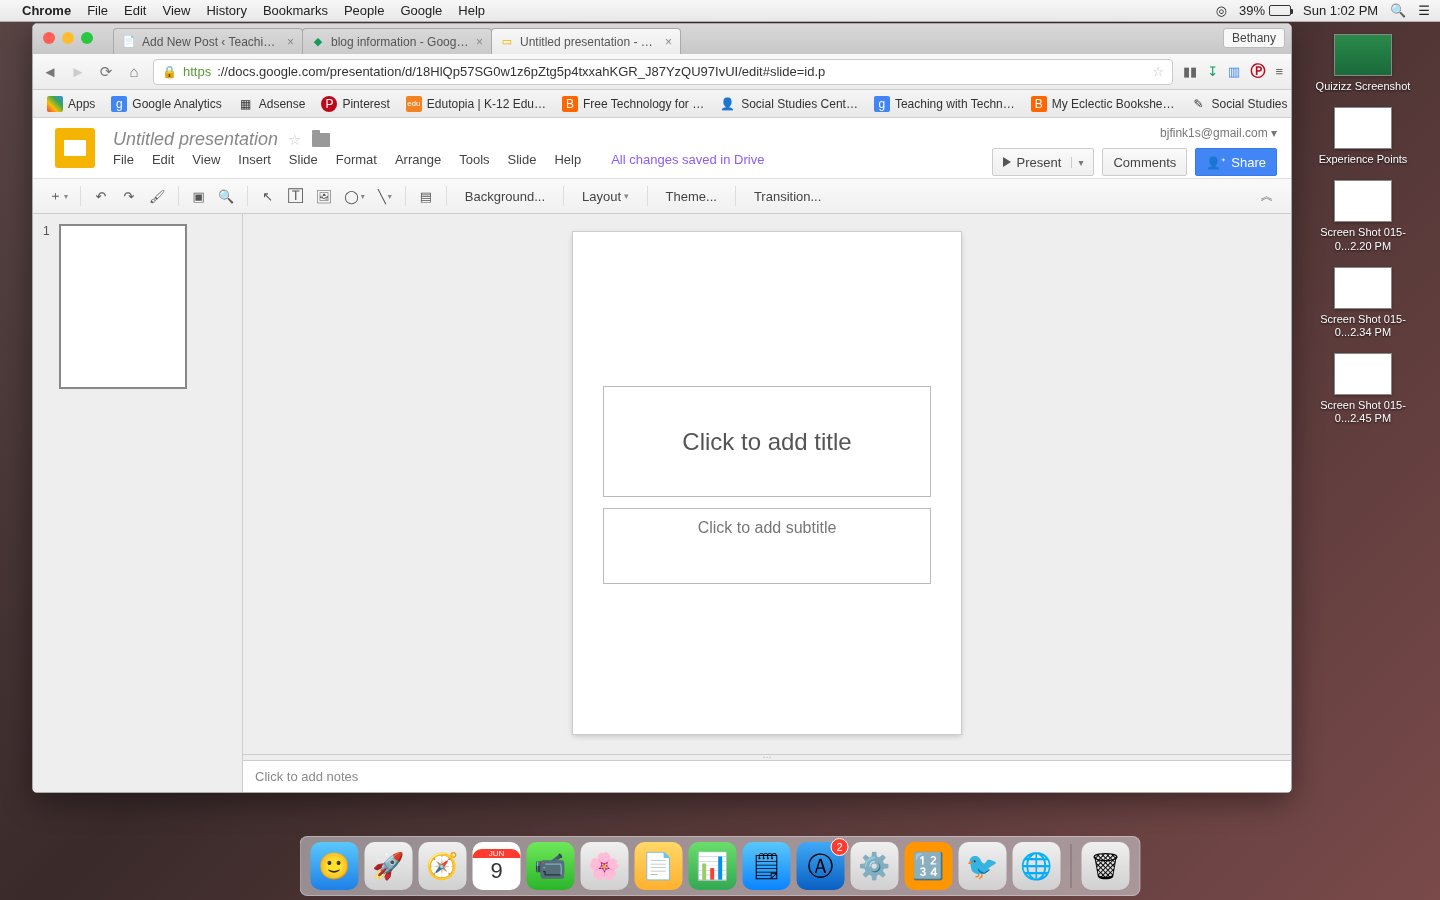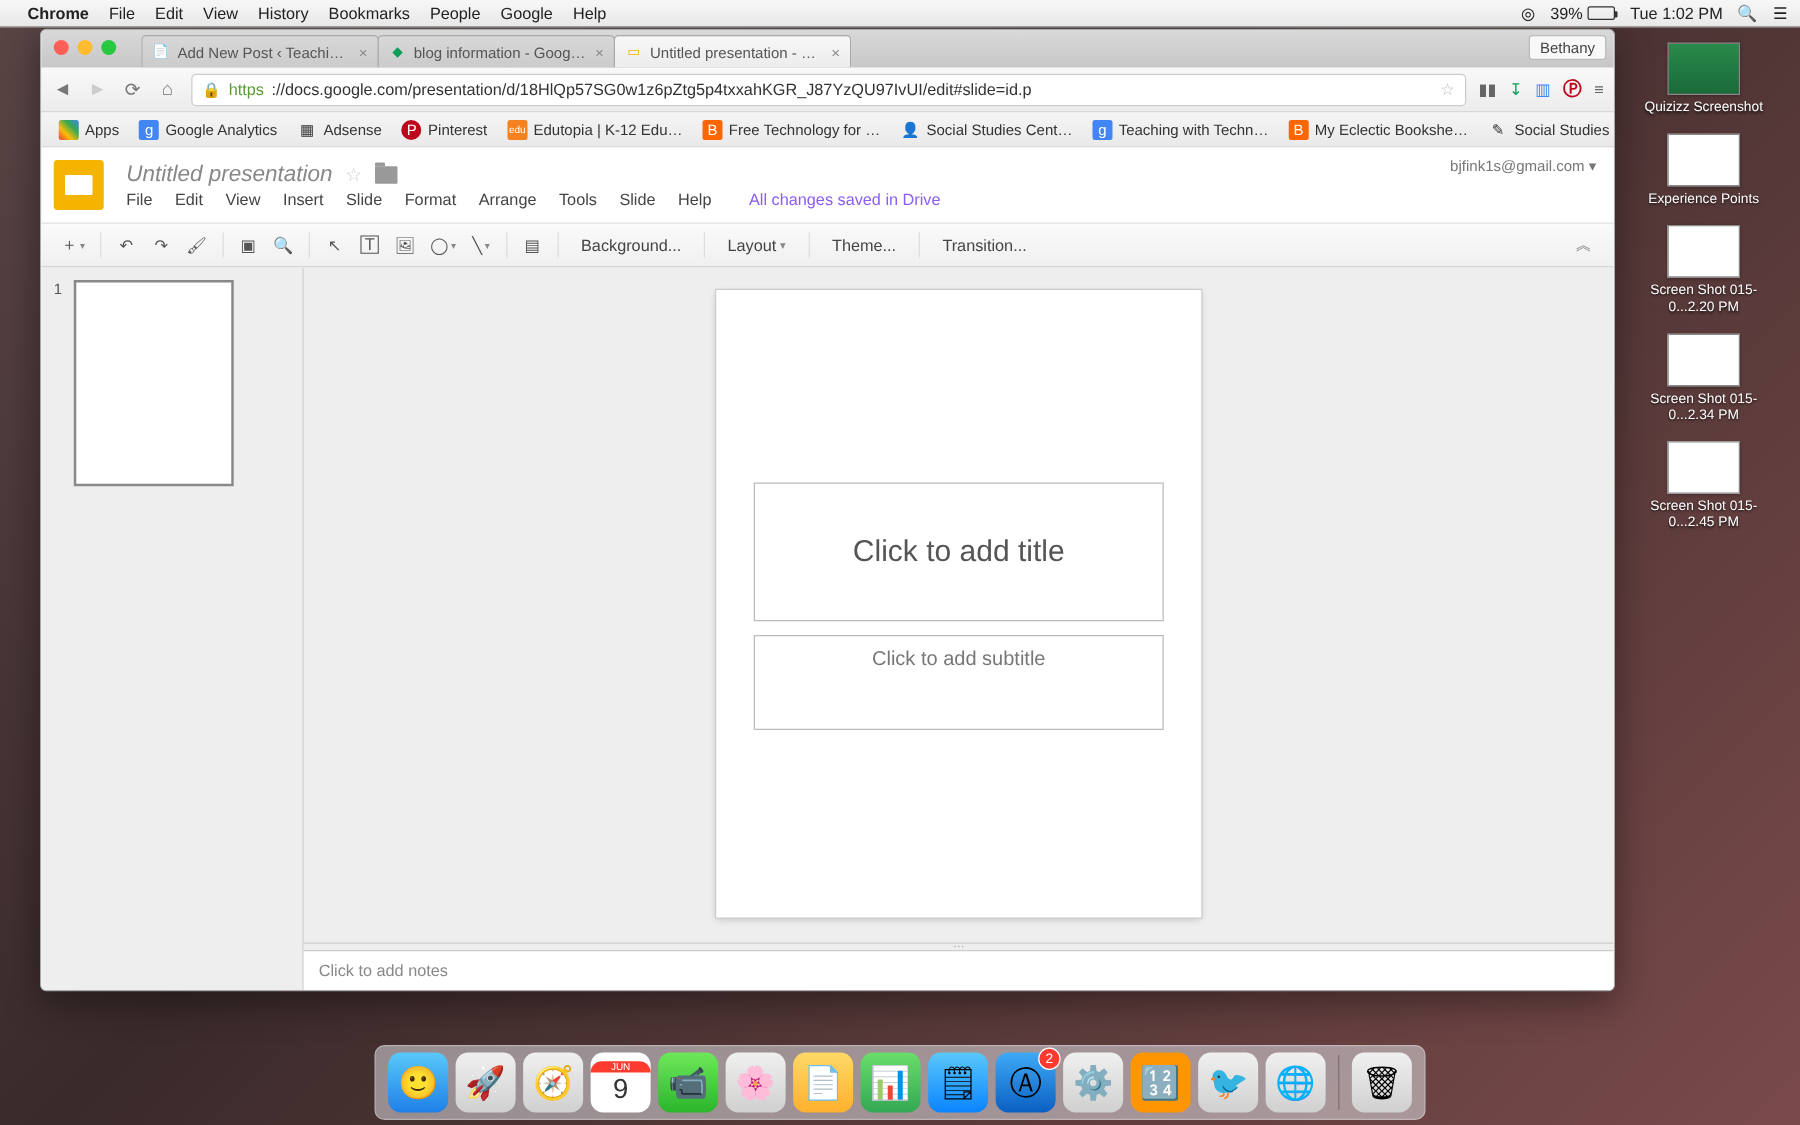--- a/index.html
+++ b/index.html
@@ -41,21 +41,21 @@
 .omnibox .star { margin-left: auto; color: #bbb; }
 .ext-icons { display: flex; gap: 10px; align-items: center; color: #666; }
 .ext-icons .pin { color: #bd081c; font-weight: bold; font-size:15px; }
 
 .bookmarkbar { height: 28px; background: linear-gradient(#f5f5f5,#e9e9e9); border-bottom: 1px solid #d0d0d0; display: flex; align-items: center; padding: 0 8px; gap: 4px; font-size: 12px; color: #333; overflow:hidden; }
 .bm { display: flex; align-items: center; gap: 5px; padding: 3px 6px; border-radius: 3px; white-space: nowrap; }
 .bm .bicon { width: 16px; height: 16px; display: flex; align-items: center; justify-content: center; font-size: 12px; border-radius:2px; }
 
 
 .slides-app { flex: 1; display: flex; flex-direction: column; background: #fff; }
-.doc-header { height: 60px; display: flex; align-items: center; padding-left: 10px; position: relative; }
+.doc-header { height: 60px; display: flex; align-items: center; padding-left: 22px; position: relative; }
 .slides-logo { width: 40px; height: 40px; background: #f4b400; border-radius: 3px; display: flex; align-items: center; justify-content: center; margin-right: 18px; }
 .slides-logo-inner { width: 22px; height: 16px; background: #fff; border-radius: 1px; position: relative; }
 .doc-meta { display:flex; flex-direction:column; gap:2px; }
 .doc-title-row { display: flex; align-items: center; gap: 10px; }
 .doc-title { font-size: 18px; color: #888; font-style: italic; }
 .doc-star { color: #ccc; font-size: 15px; }
 .doc-folder { width:18px; height:14px; background:#999; border-radius:1px; position:relative; }
 .doc-folder::before { content:""; position:absolute; top:-3px; left:0; width:8px; height:3px; background:#999; border-radius:1px 1px 0 0;}
 .menu-row { display: flex; gap: 18px; font-size: 13px; color: #444; }
 .menu-row .saved { color: #8b5cf6; margin-left: 12px; }
@@ -120,21 +120,21 @@
   <span class="mitem">Bookmarks</span>
   <span class="mitem">People</span>
   <span class="mitem">Google</span>
   <span class="mitem">Help</span>
   <div class="right">
     <span class="iconbtn">◎</span>
     <div class="battery-wrap">
       <span>39%</span>
       <span class="battery-icon"><span class="battery-fill"></span></span>
     </div>
-    <span>Tue 1:02 PM</span>
+    <span>Sun 1:02 PM</span>
     <span class="iconbtn">🔍</span>
     <span class="iconbtn">☰</span>
   </div>
 </div>
 
 <div class="desktop-icons">
   <div class="dicon">
       <div class="dthumb green"></div>
       <div class="dlabel">Quizizz Screenshot</div>
     </div>
@@ -266,20 +266,31 @@
           <span>Format</span>
           <span>Arrange</span>
           <span>Tools</span>
           <span>Slide</span>
           <span>Help</span>
           <span class="saved">All changes saved in Drive</span>
         </div>
       </div>
       <div class="doc-right">
         <span class="user-email">bjfink1s@gmail.com ▾</span>
+        <div class="doc-actions">
+          <div class="btn present split">
+              <span class="picon"></span>
+              <span>Present</span>
+            </div>
+          <div class="btn">Comments</div>
+          <div class="btn share">
+              <span class="shicon">👤⁺</span>
+              <span>Share</span>
+            </div>
+        </div>
       </div>
     </div>
 
     <div class="toolbar">
       <span class="tbtn combo">＋</span>
       <span class="tsep"></span>
       <span class="tbtn">↶</span>
       <span class="tbtn">↷</span>
       <span class="tbtn">🖌</span>
       <span class="tsep"></span>

